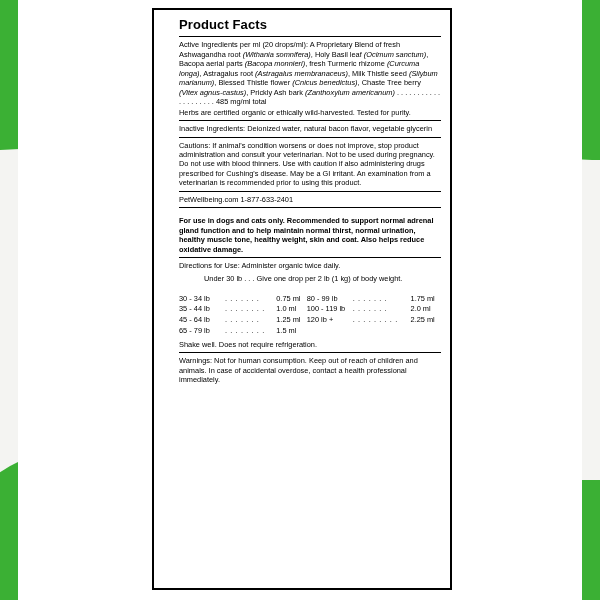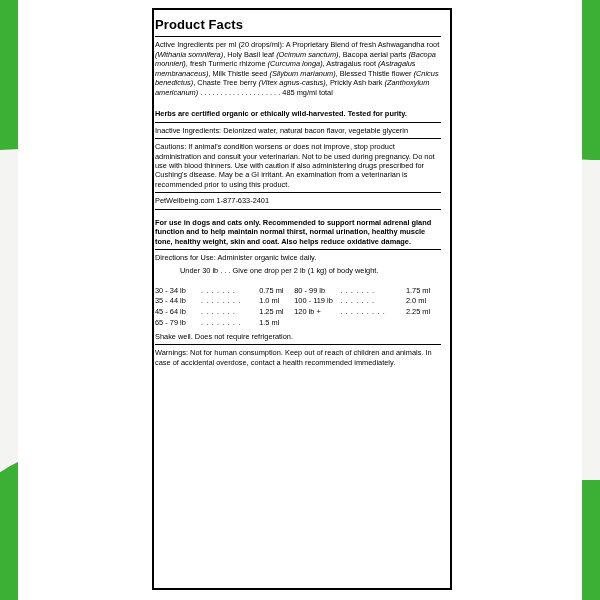--- a/index.html
+++ b/index.html
@@ -68,21 +68,21 @@
 
   .panel {
     position: absolute;
     left: 152px;
     top: 8px;
     width: 300px;
     height: 582px;
     background: #ffffff;
     border: 2px solid #000000;
     box-sizing: border-box;
-    padding: 8px 9px 6px 1px;
+    padding: 8px 9px 6px 25px;
     color: #000000;
     font-size: 7.4px;
     line-height: 1.28;
     overflow: hidden;
   }
   .title {
     font-size: 13px;
     font-weight: bold;
     letter-spacing: 0.1px;
     margin: 0 0 4px 0;
@@ -97,22 +97,22 @@
   }
   p {
     margin: 0 0 0 0;
   }
   b, .b {
     font-weight: normal;
   }
   i, .i {
   }
   .block-bold {
-    font-weight: bold;
-    margin-top: 12px;
+    font-weight: normal;
+    margin-top: 1px;
   }
   .dose-table {
     width: 100%;
     border-collapse: collapse;
     font-size: 7.4px;
     margin-top: 10px;
   }
   .dose-table td {
     padding: 0.6px 0;
     vertical-align: top;
@@ -229,16 +229,16 @@
         </tr>
       </tbody>
     </table>
 
     <p class="shake">Shake well. Does not require refrigeration.</p>
   </div>
 
   <div class="rule"></div>
 
   <div class="sec">
-    <p><span class="b">Warnings:</span><span class="b"> Not for human consumption. Keep out of reach of children and animals. In case of accidental overdose, contact a health recommended immediately.</span></p>
+    <p><span class="b">Warnings:</span><span class="b"> Not for human consumption. Keep out of reach of children and animals. In case of accidental overdose, contact a health professional immediately.</span></p>
   </div>
 
 </div>
 
 </body></html>

